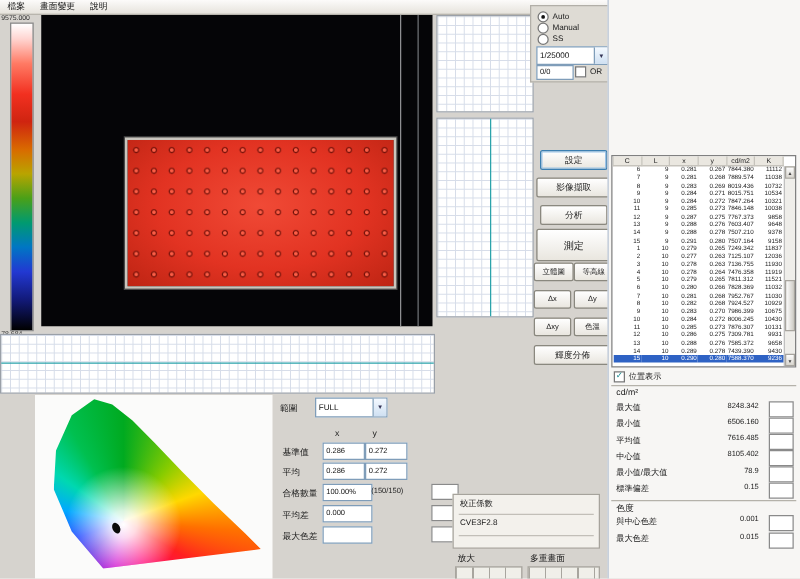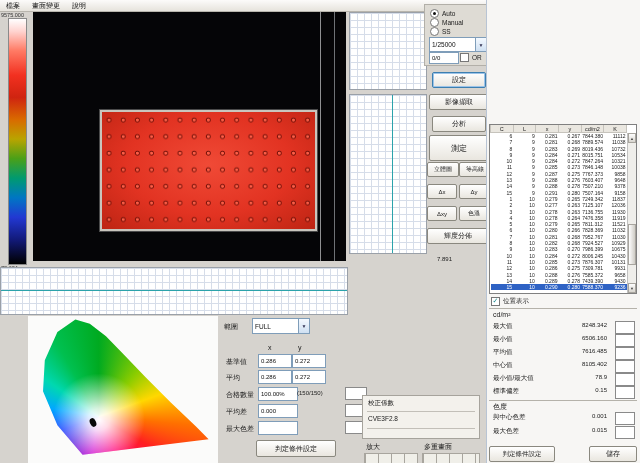--- a/index.html
+++ b/index.html
@@ -37,21 +37,21 @@
   #cie-panel{position:absolute;left:28px;top:316px;width:190px;height:147px;background:#fbfbfa;}
   #cie-horseshoe{position:absolute;left:6px;top:2px;width:180px;height:141px;
     background:
       radial-gradient(circle at 36% 72%, rgba(255,255,255,1) 0%, rgba(255,255,255,0.85) 7%, rgba(255,255,255,0) 30%),
       conic-gradient(from 0deg at 36% 70%, #00aa20 0deg,#88cc00 40deg,#ffd800 70deg,#ff7000 95deg,#ff2020 120deg,#ff0078 155deg,#cc00cc 190deg,#5018e0 225deg,#1840ff 250deg,#00a8ff 280deg,#00d8b0 305deg,#00c050 330deg,#00aa20 360deg);
     clip-path:polygon(27% 97%,13% 76%,5% 52%,6% 30%,13% 10%,23% 1%,31% 4%,40% 13%,50% 26%,62% 42%,76% 60%,90% 77%,97% 86%);}
   #cie-dot{position:absolute;left:62px;top:102px;width:6px;height:9px;background:#0a0a0a;border-radius:50%;transform:rotate(-25deg);}
 
   
   .btn{position:absolute;display:flex;align-items:center;justify-content:center;font-size:7px;color:#1a1a1a;
-    background:linear-gradient(#ffffff,#e9e6df);border:1px solid #8a887f;border-radius:2px;cursor:default;}
+    background:linear-gradient(#ffffff,#e9e6df);border:1px solid #8a887f;border-radius:2px;cursor:default;margin-top:48px;}
   .btn-default{border-color:#3c7fb1;box-shadow:0 0 0 1px #9cc3e8 inset;}
   .field{position:absolute;background:#fff;border:1px solid #7f9db9;font-size:6px;display:flex;align-items:center;padding:0 2px;color:#111;}
   .dropdown{position:absolute;background:#fff;border:1px solid #7f9db9;font-size:6.5px;display:flex;align-items:center;padding:0 2px;color:#111;}
   .dropdown .dd-arrow{position:absolute;right:0;top:0;bottom:0;width:10px;background:linear-gradient(#f4f9ff,#cfe0f2);border-left:1px solid #7f9db9;display:flex;align-items:center;justify-content:center;font-size:5px;color:#335;}
   .lbl{position:absolute;font-size:7px;color:#1a1a1a;white-space:nowrap;}
   .radio{position:absolute;display:flex;align-items:center;gap:3px;font-size:6.5px;}
   .radio .rdot{width:7px;height:7px;border:1px solid #777;border-radius:50%;background:#fff;display:inline-flex;align-items:center;justify-content:center;}
   .radio .rdot.on::after{content:"";width:3px;height:3px;background:#111;border-radius:50%;}
   .checkbox{width:7px;height:7px;border:1px solid #777;background:#fff;display:inline-block;}
   .indic-box{position:absolute;width:20px;height:11px;background:#fff;border:1px solid #8a8a8a;}

